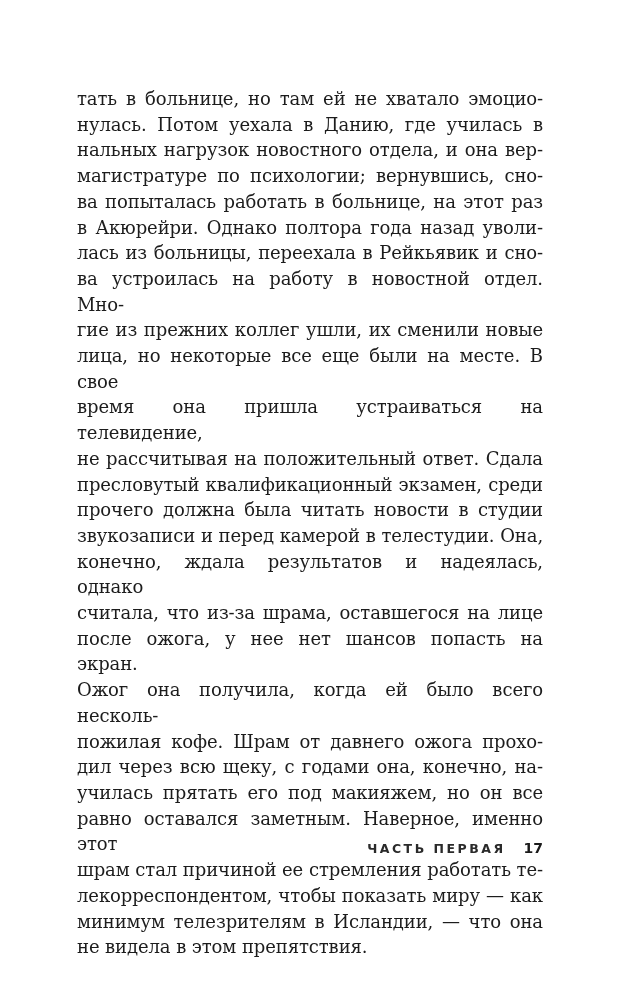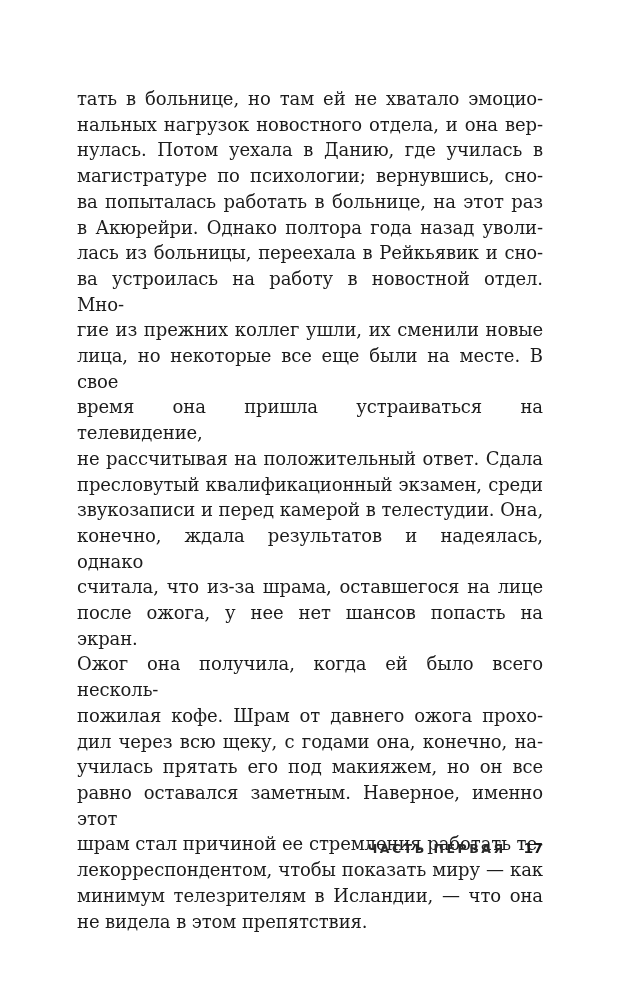--- a/index.html
+++ b/index.html
@@ -57,32 +57,33 @@
     font-weight: bold;
     color: #1a1a1a;
   }
 </style>
 </head>
 <body>
 
 <div class="book-page">
   <div class="text-block">
       <div class="line">тать в больнице, но там ей не хватало эмоцио-</div>
+      <div class="line">нулась. Потом уехала в Данию, где училась в</div>
       <div class="line">нальных нагрузок новостного отдела, и она вер-</div>
-      <div class="line">нулась. Потом уехала в Данию, где училась в</div>
       <div class="line">магистратуре по психологии; вернувшись, сно-</div>
       <div class="line">ва попыталась работать в больнице, на этот раз</div>
       <div class="line">в Акюрейри. Однако полтора года назад уволи-</div>
       <div class="line">лась из больницы, переехала в Рейкьявик и сно-</div>
       <div class="line">ва устроилась на работу в новостной отдел. Мно-</div>
       <div class="line">гие из прежних коллег ушли, их сменили новые</div>
       <div class="line">лица, но некоторые все еще были на месте. В свое</div>
       <div class="line">время она пришла устраиваться на телевидение,</div>
       <div class="line">не рассчитывая на положительный ответ. Сдала</div>
       <div class="line">пресловутый квалификационный экзамен, среди</div>
+      <div class="line">прочего должна была читать новости в студии</div>
       <div class="line">звукозаписи и перед камерой в телестудии. Она,</div>
       <div class="line">конечно, ждала результатов и надеялась, однако</div>
       <div class="line">считала, что из-за шрама, оставшегося на лице</div>
       <div class="line">после ожога, у нее нет шансов попасть на экран.</div>
       <div class="line">Ожог она получила, когда ей было всего несколь-</div>
       <div class="line">пожилая кофе. Шрам от давнего ожога прохо-</div>
       <div class="line">дил через всю щеку, с годами она, конечно, на-</div>
       <div class="line">училась прятать его под макияжем, но он все</div>
       <div class="line">равно оставался заметным. Наверное, именно этот</div>
       <div class="line">шрам стал причиной ее стремления работать те-</div>

